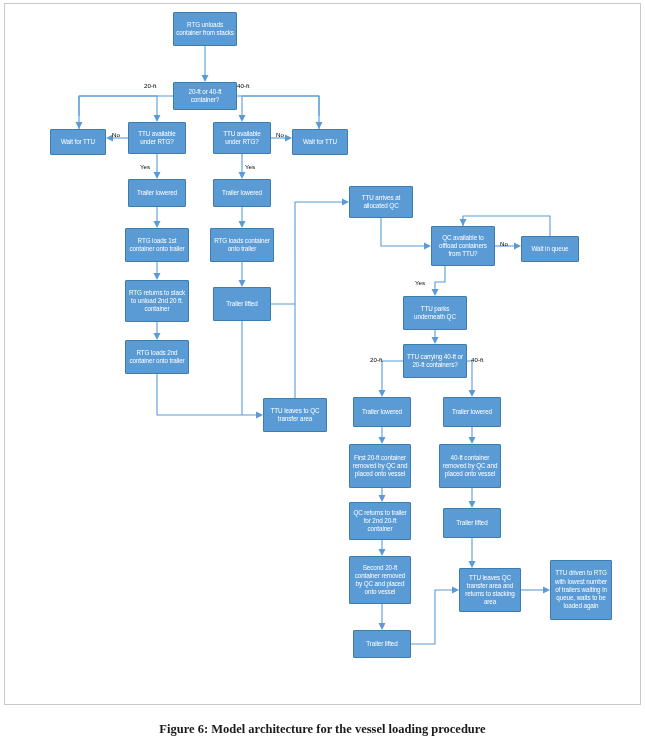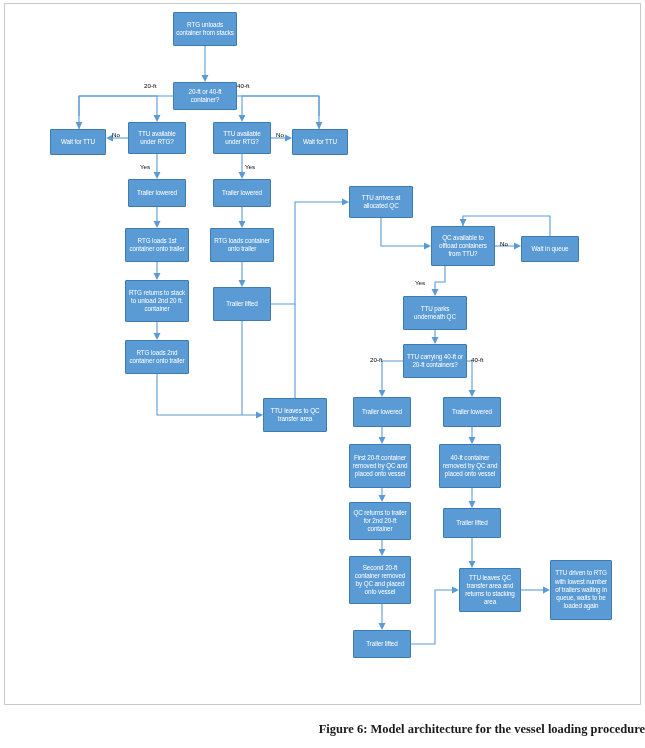--- a/index.html
+++ b/index.html
@@ -56,21 +56,21 @@
     font-size: 6.2px;
     color: #000000;
     font-family: "Liberation Sans", sans-serif;
     white-space: nowrap;
   }
   #caption {
     position: absolute;
     left: 0;
     top: 722px;
     width: 645px;
-    text-align: right;
+    text-align: center;
     font-size: 12.5px;
     font-weight: bold;
     color: #1a1a1a;
     font-family: "Liberation Serif", serif;
   }
   svg line, svg path, svg polyline {
     stroke: #5b9bd5;
     stroke-width: 1.1;
     fill: none;
   }

